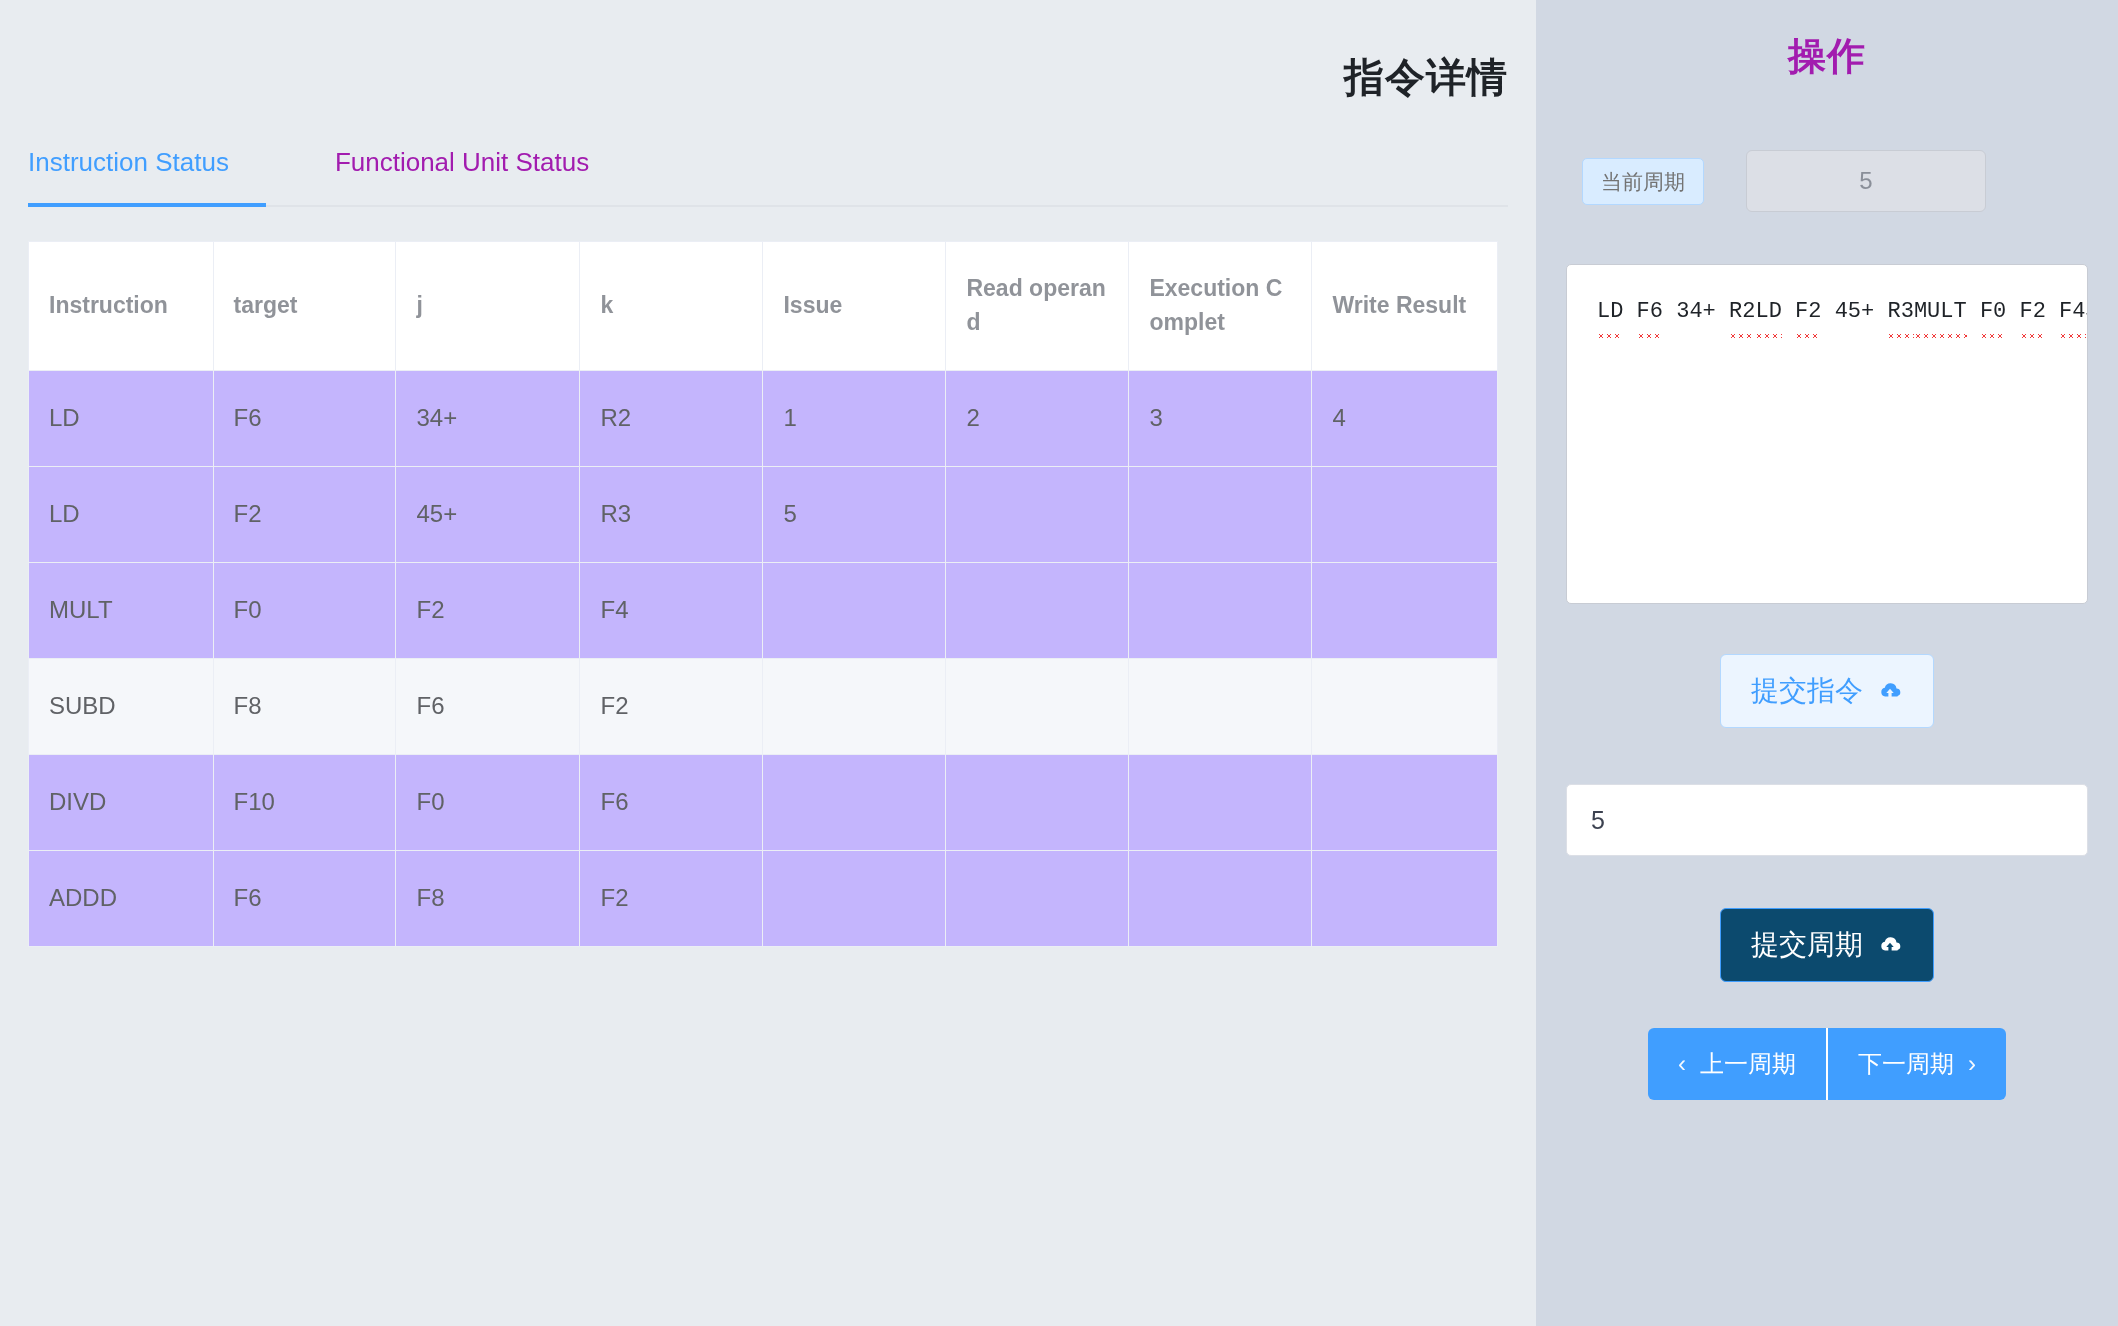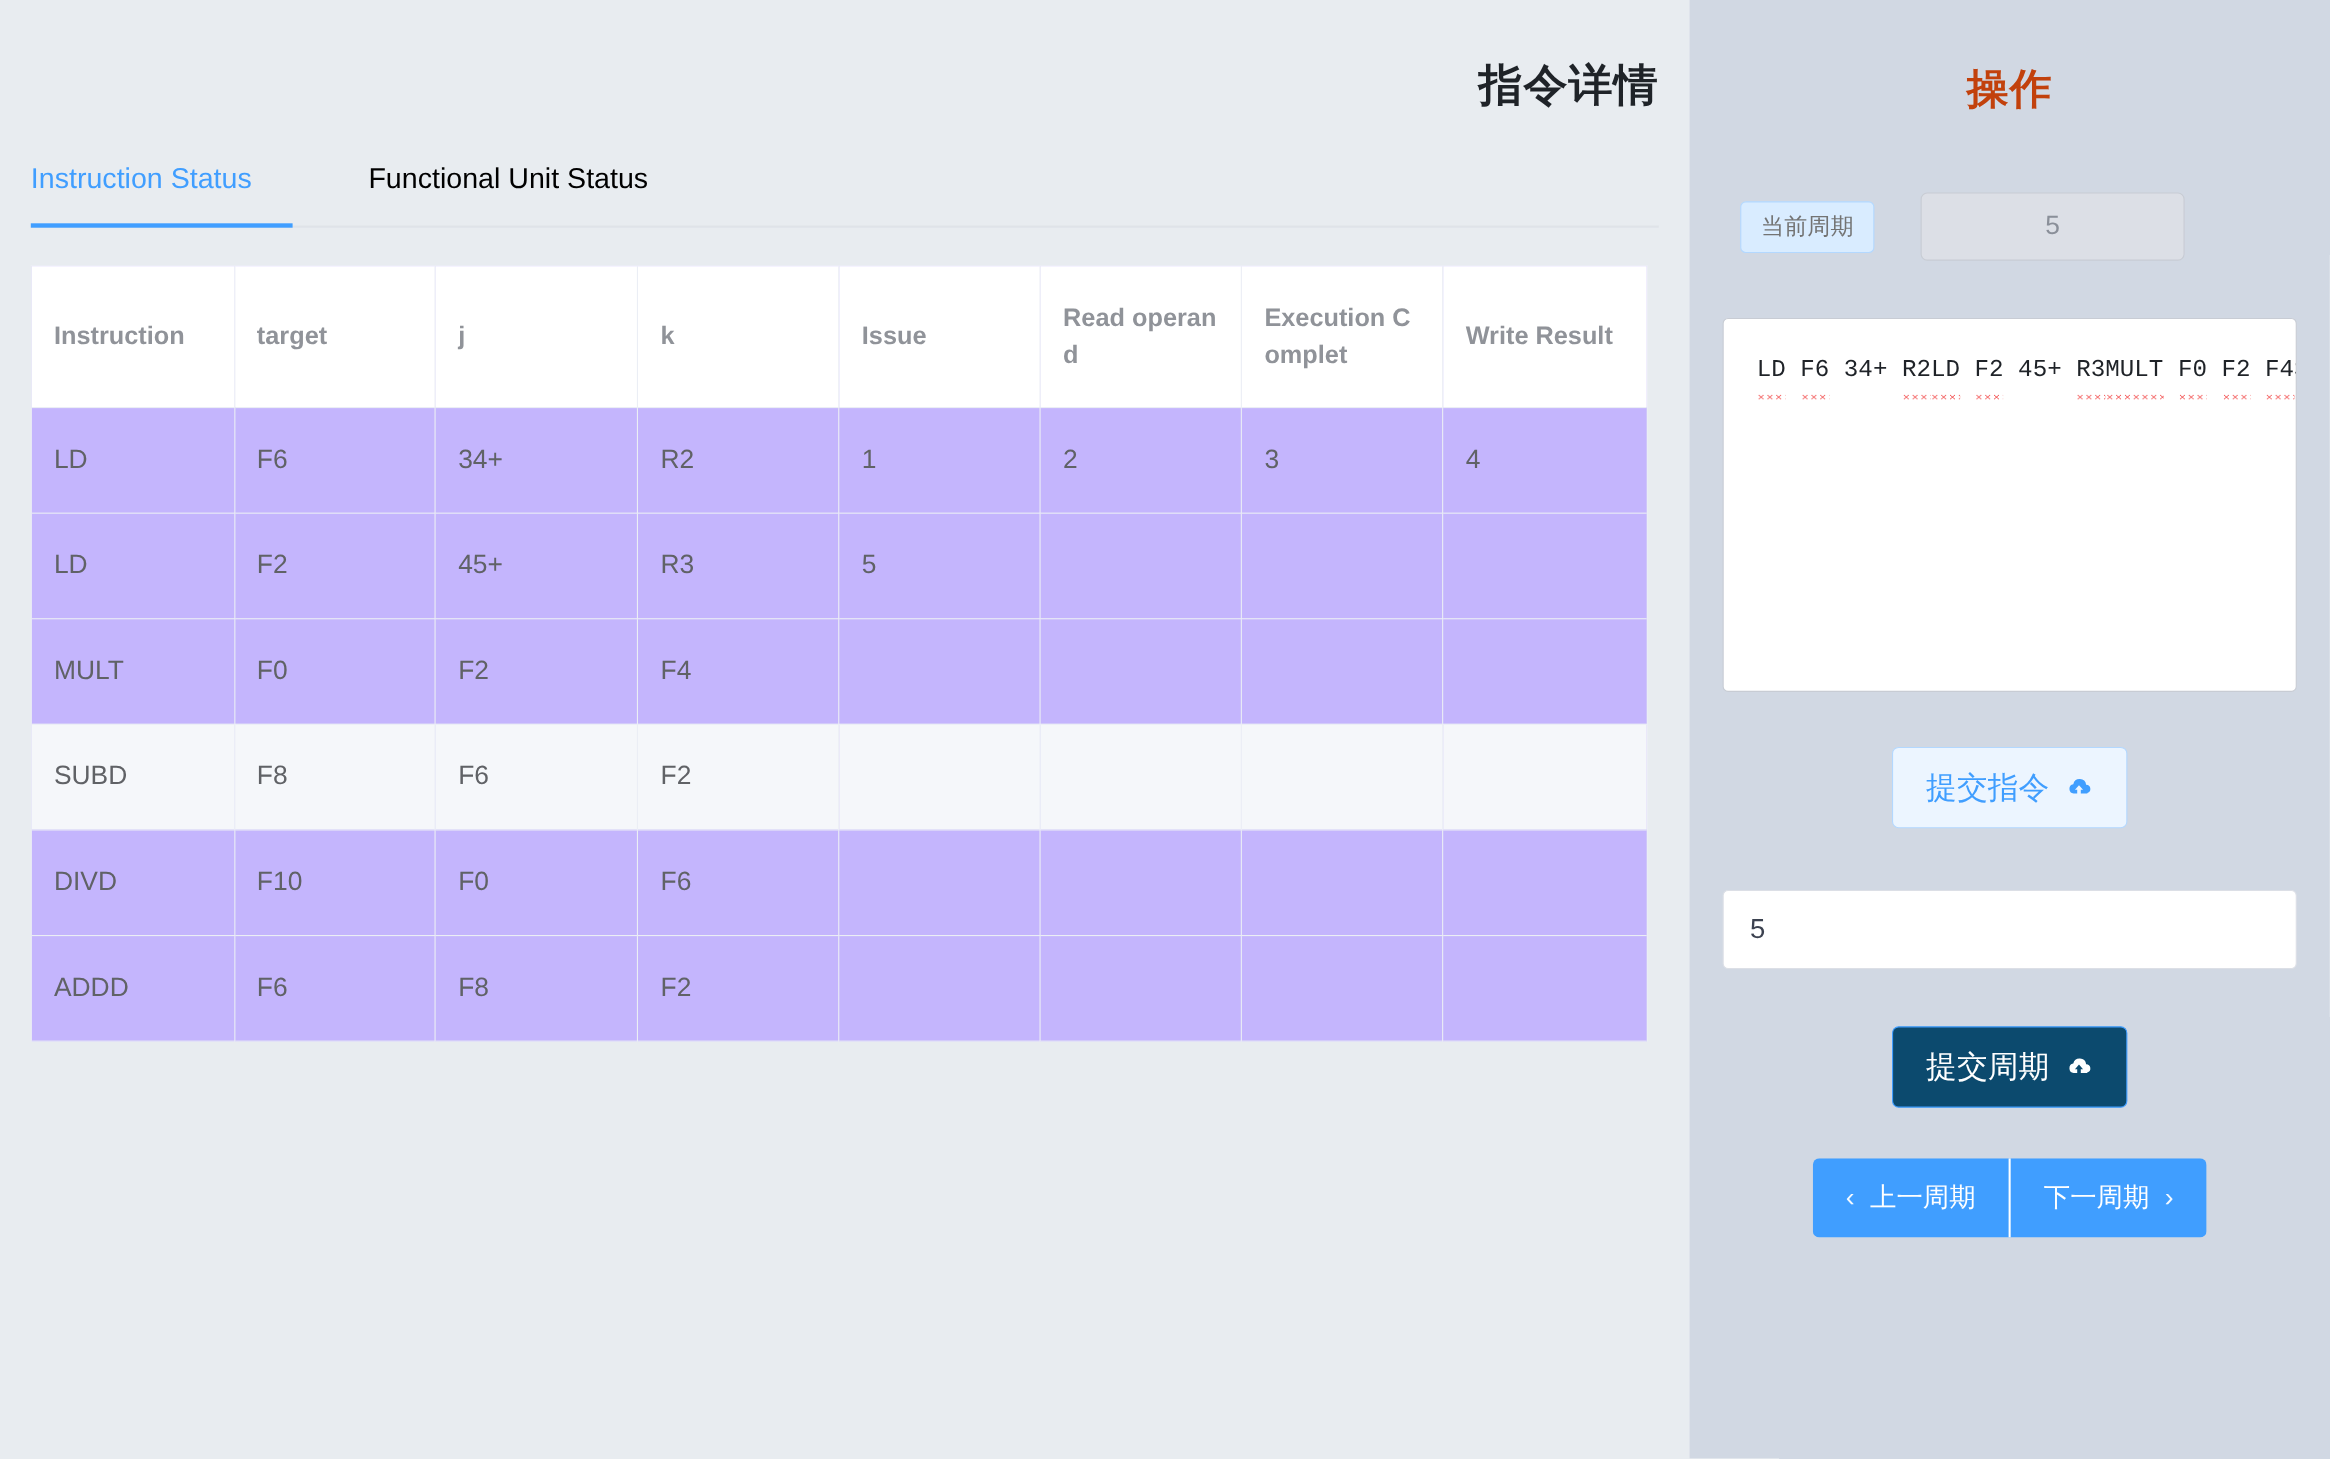--- a/index.html
+++ b/index.html
@@ -38,21 +38,21 @@
     height: 58px;
   }
   .tabs {
     display: flex;
     align-items: flex-start;
     height: 56px;
     gap: 24px;
   }
   .tab {
     font-size: 26px;
-    color: #000000;
+    color: #a21caf;
     padding: 0 0 18px 0;
     margin-right: 82px;
     cursor: pointer;
     white-space: nowrap;
     line-height: 1;
   }
   .tab.active { color: #409eff; }
   .tab-underline {
     position: absolute;
     left: 0; bottom: -2px;
@@ -117,23 +117,23 @@
     width: 582px;
     height: 1326px;
     background: #d1d8e3;
     padding: 0 30px;
     position: relative;
   }
   .panel-title {
     text-align: center;
     font-size: 38px;
     font-weight: bold;
-    color: #c2410c;
+    color: #a21caf;
     margin: 0;
-    padding-top: 56px;
+    padding-top: 31px;
     letter-spacing: 1px;
   }
   .cycle-row {
     display: flex;
     align-items: center;
     margin-top: 68px;
     padding-left: 16px;
   }
   .tag-cycle {
     background: #d9ecff;

